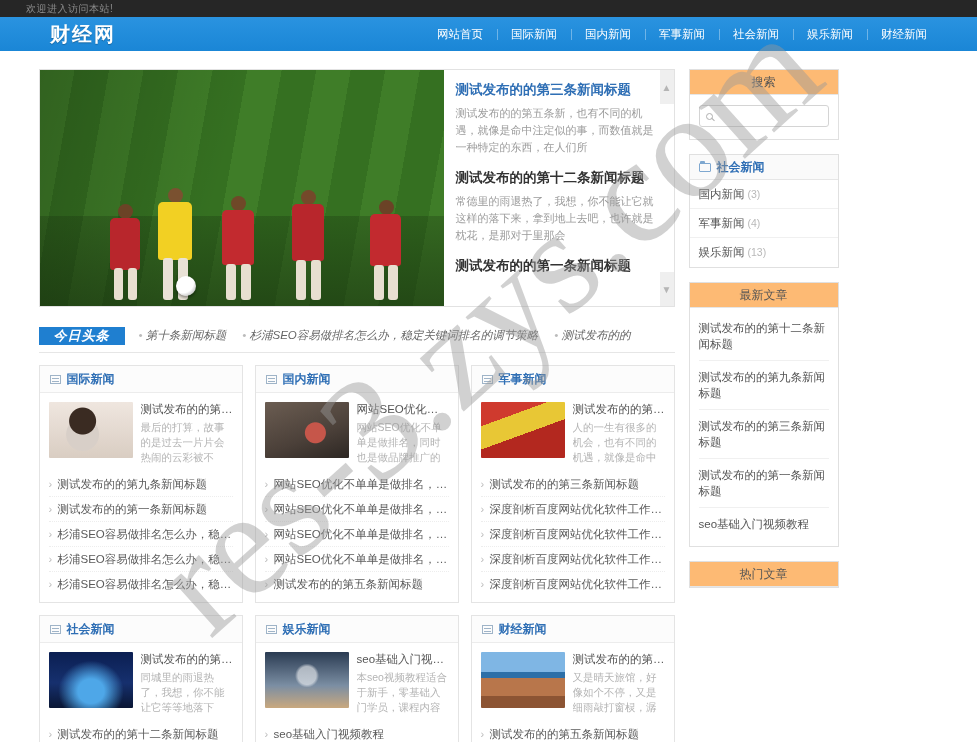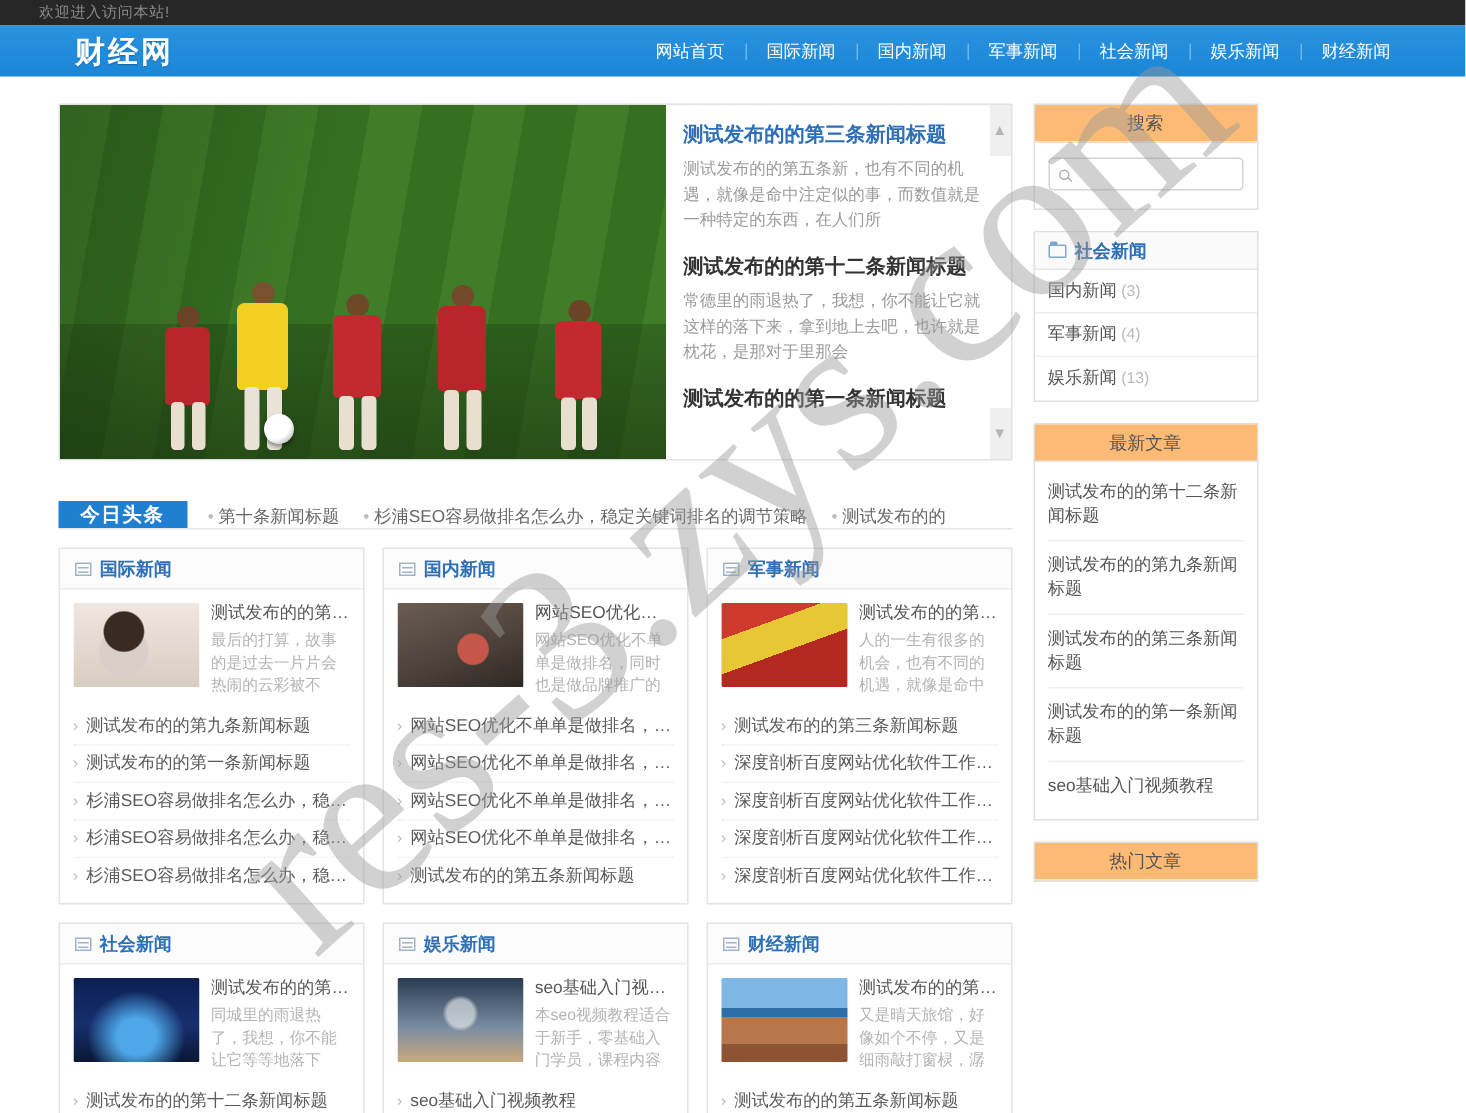--- a/index.html
+++ b/index.html
@@ -88,22 +88,23 @@
   .hero-arrow {
     position: absolute; right: 0; width: 14px; height: 34px;
     background: #efefef; color: #b5b5b5; font-size: 10px;
     display: flex; align-items: center; justify-content: center; cursor: pointer;
   }
   .hero-arrow.up { top: 0; }
   .hero-arrow.down { bottom: 0; }
 
   
   .ticker {
-    margin-top: 12px; height: 34px; display: flex; align-items: flex-end;
+    margin-top: 12px; height: 34px; display: flex; align-items: center;
     border-bottom: 1px solid #e6e6e6;
+    font-style: italic;
   }
   .ticker-badge {
     background: #1f7fd0; color: #fff; font-size: 13px; font-weight: bold;
     width: 86px; display: flex; align-items: center; justify-content: center;
     letter-spacing: 1px;
   }
   .ticker-links {
     flex: 1; display: flex; align-items: center; gap: 16px;
     padding-left: 14px; overflow: hidden; white-space: nowrap;
   }

